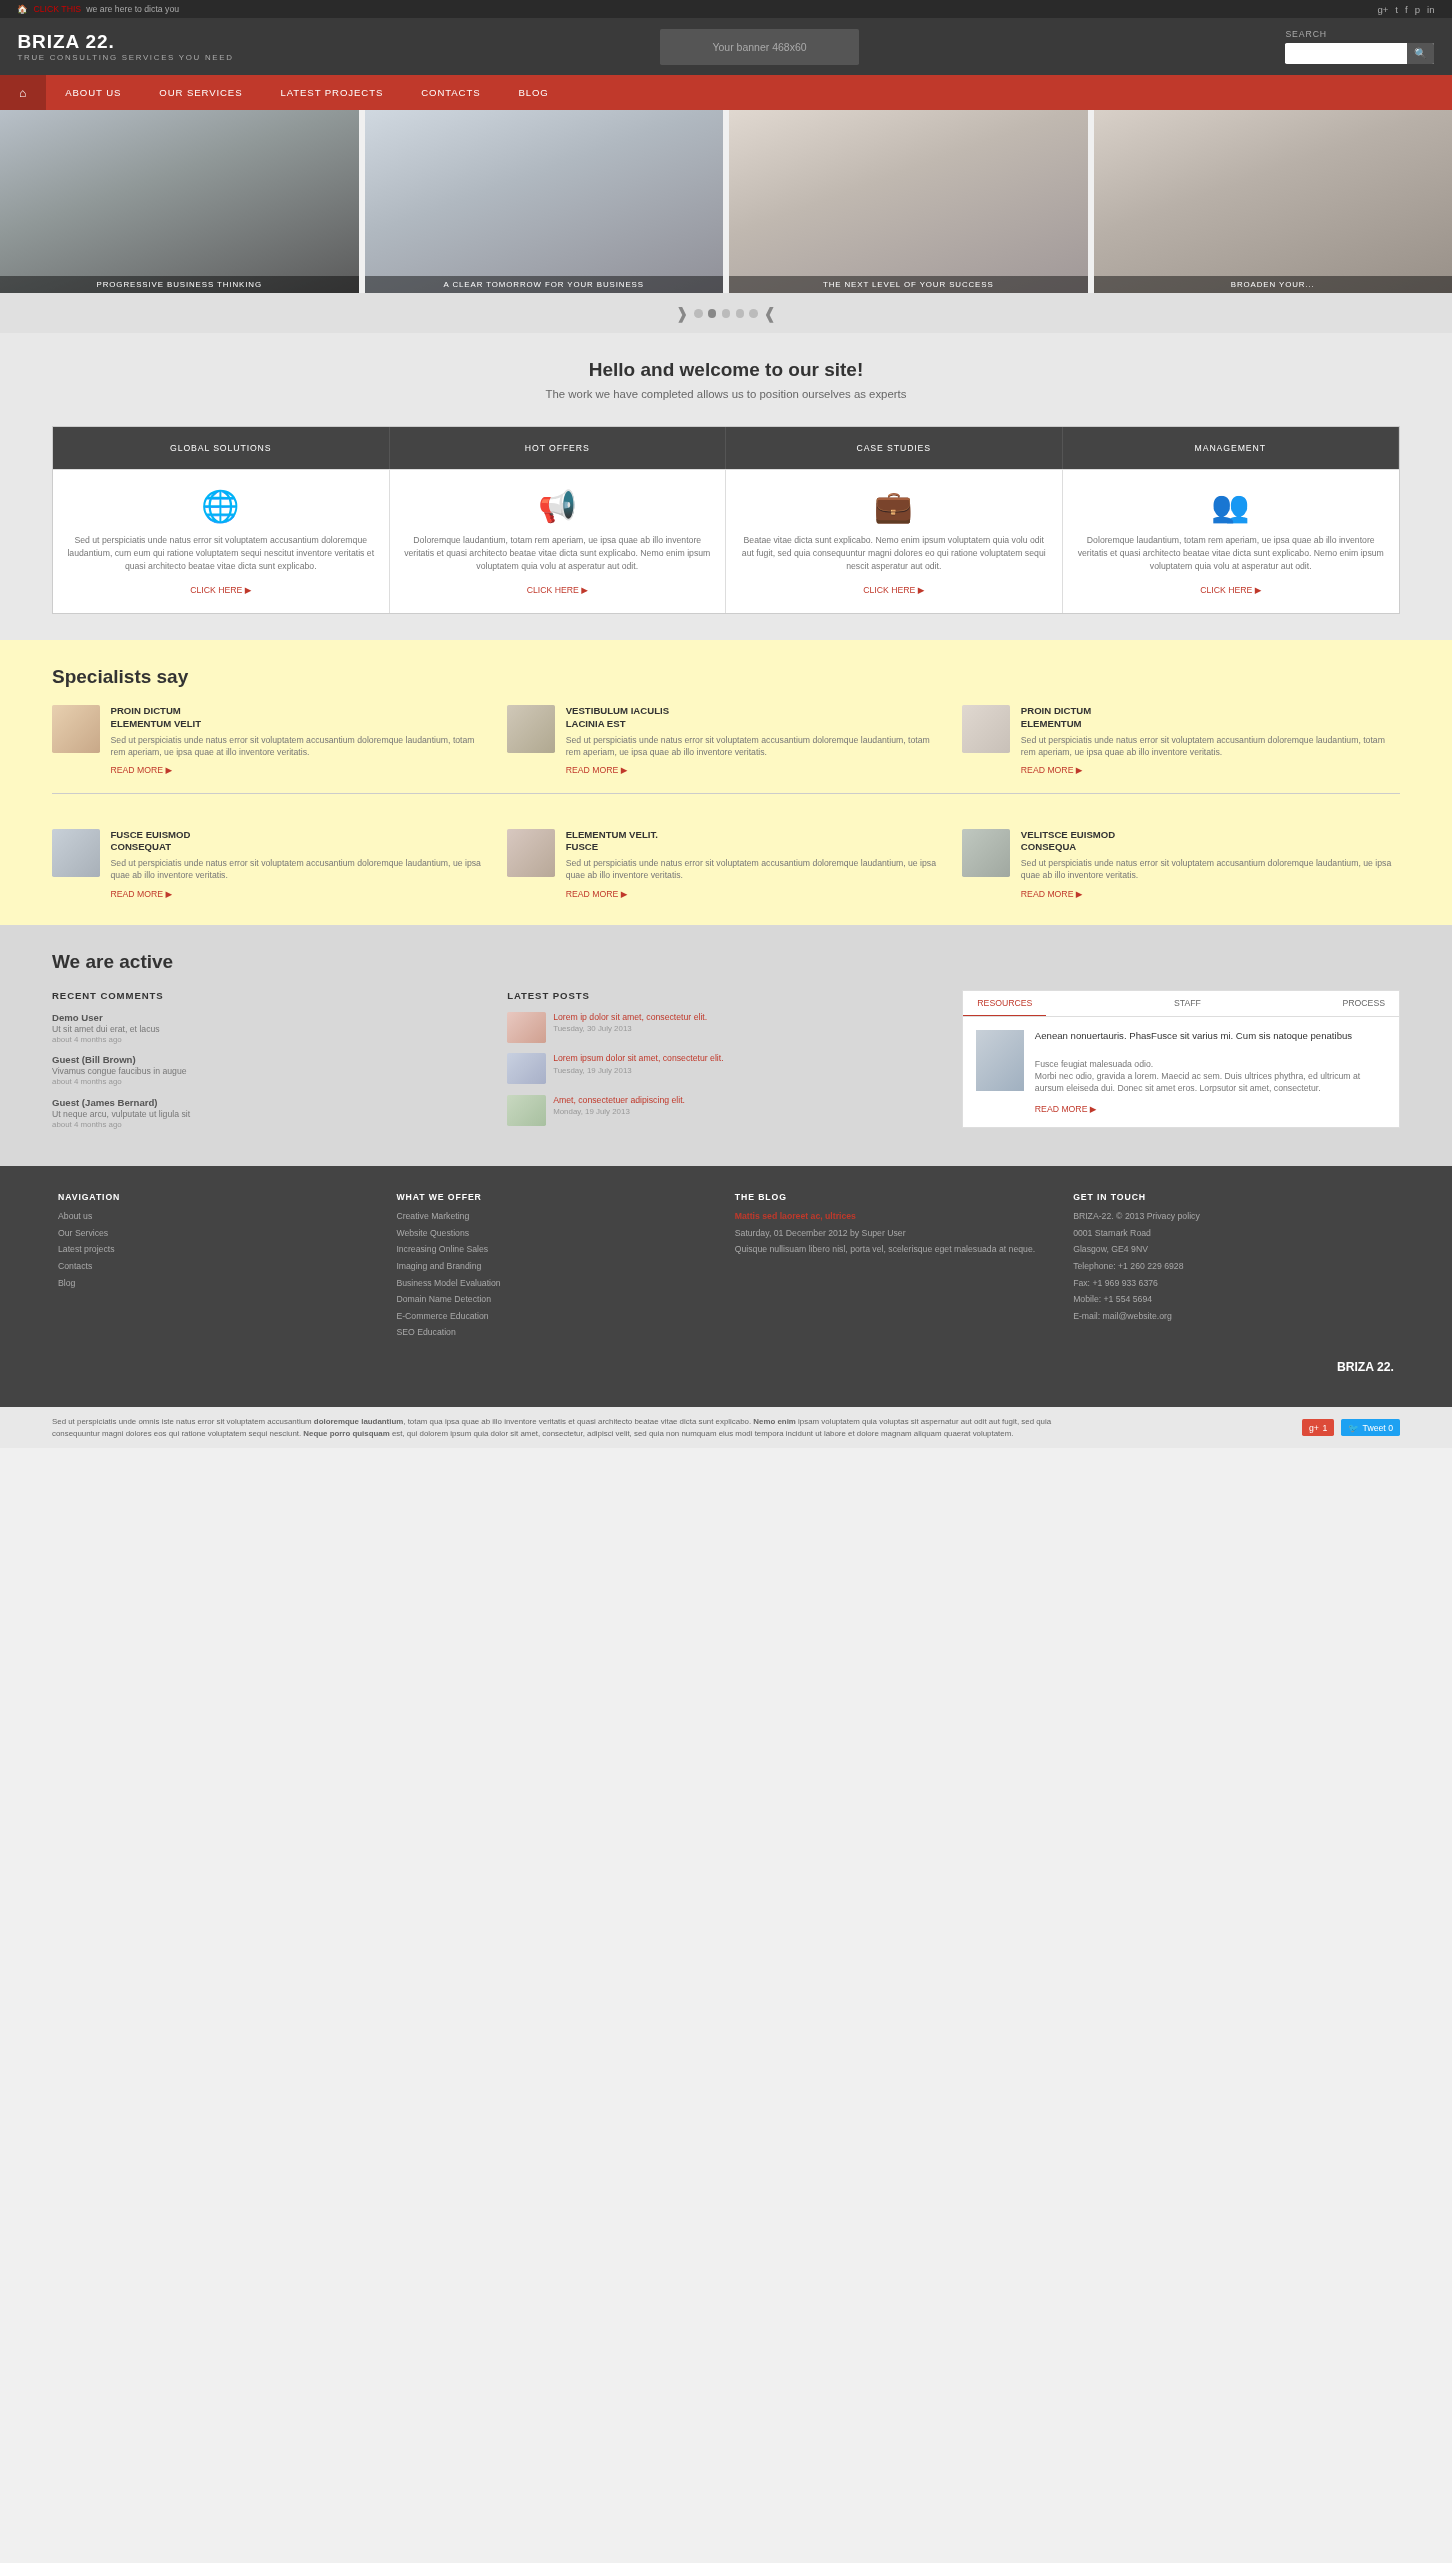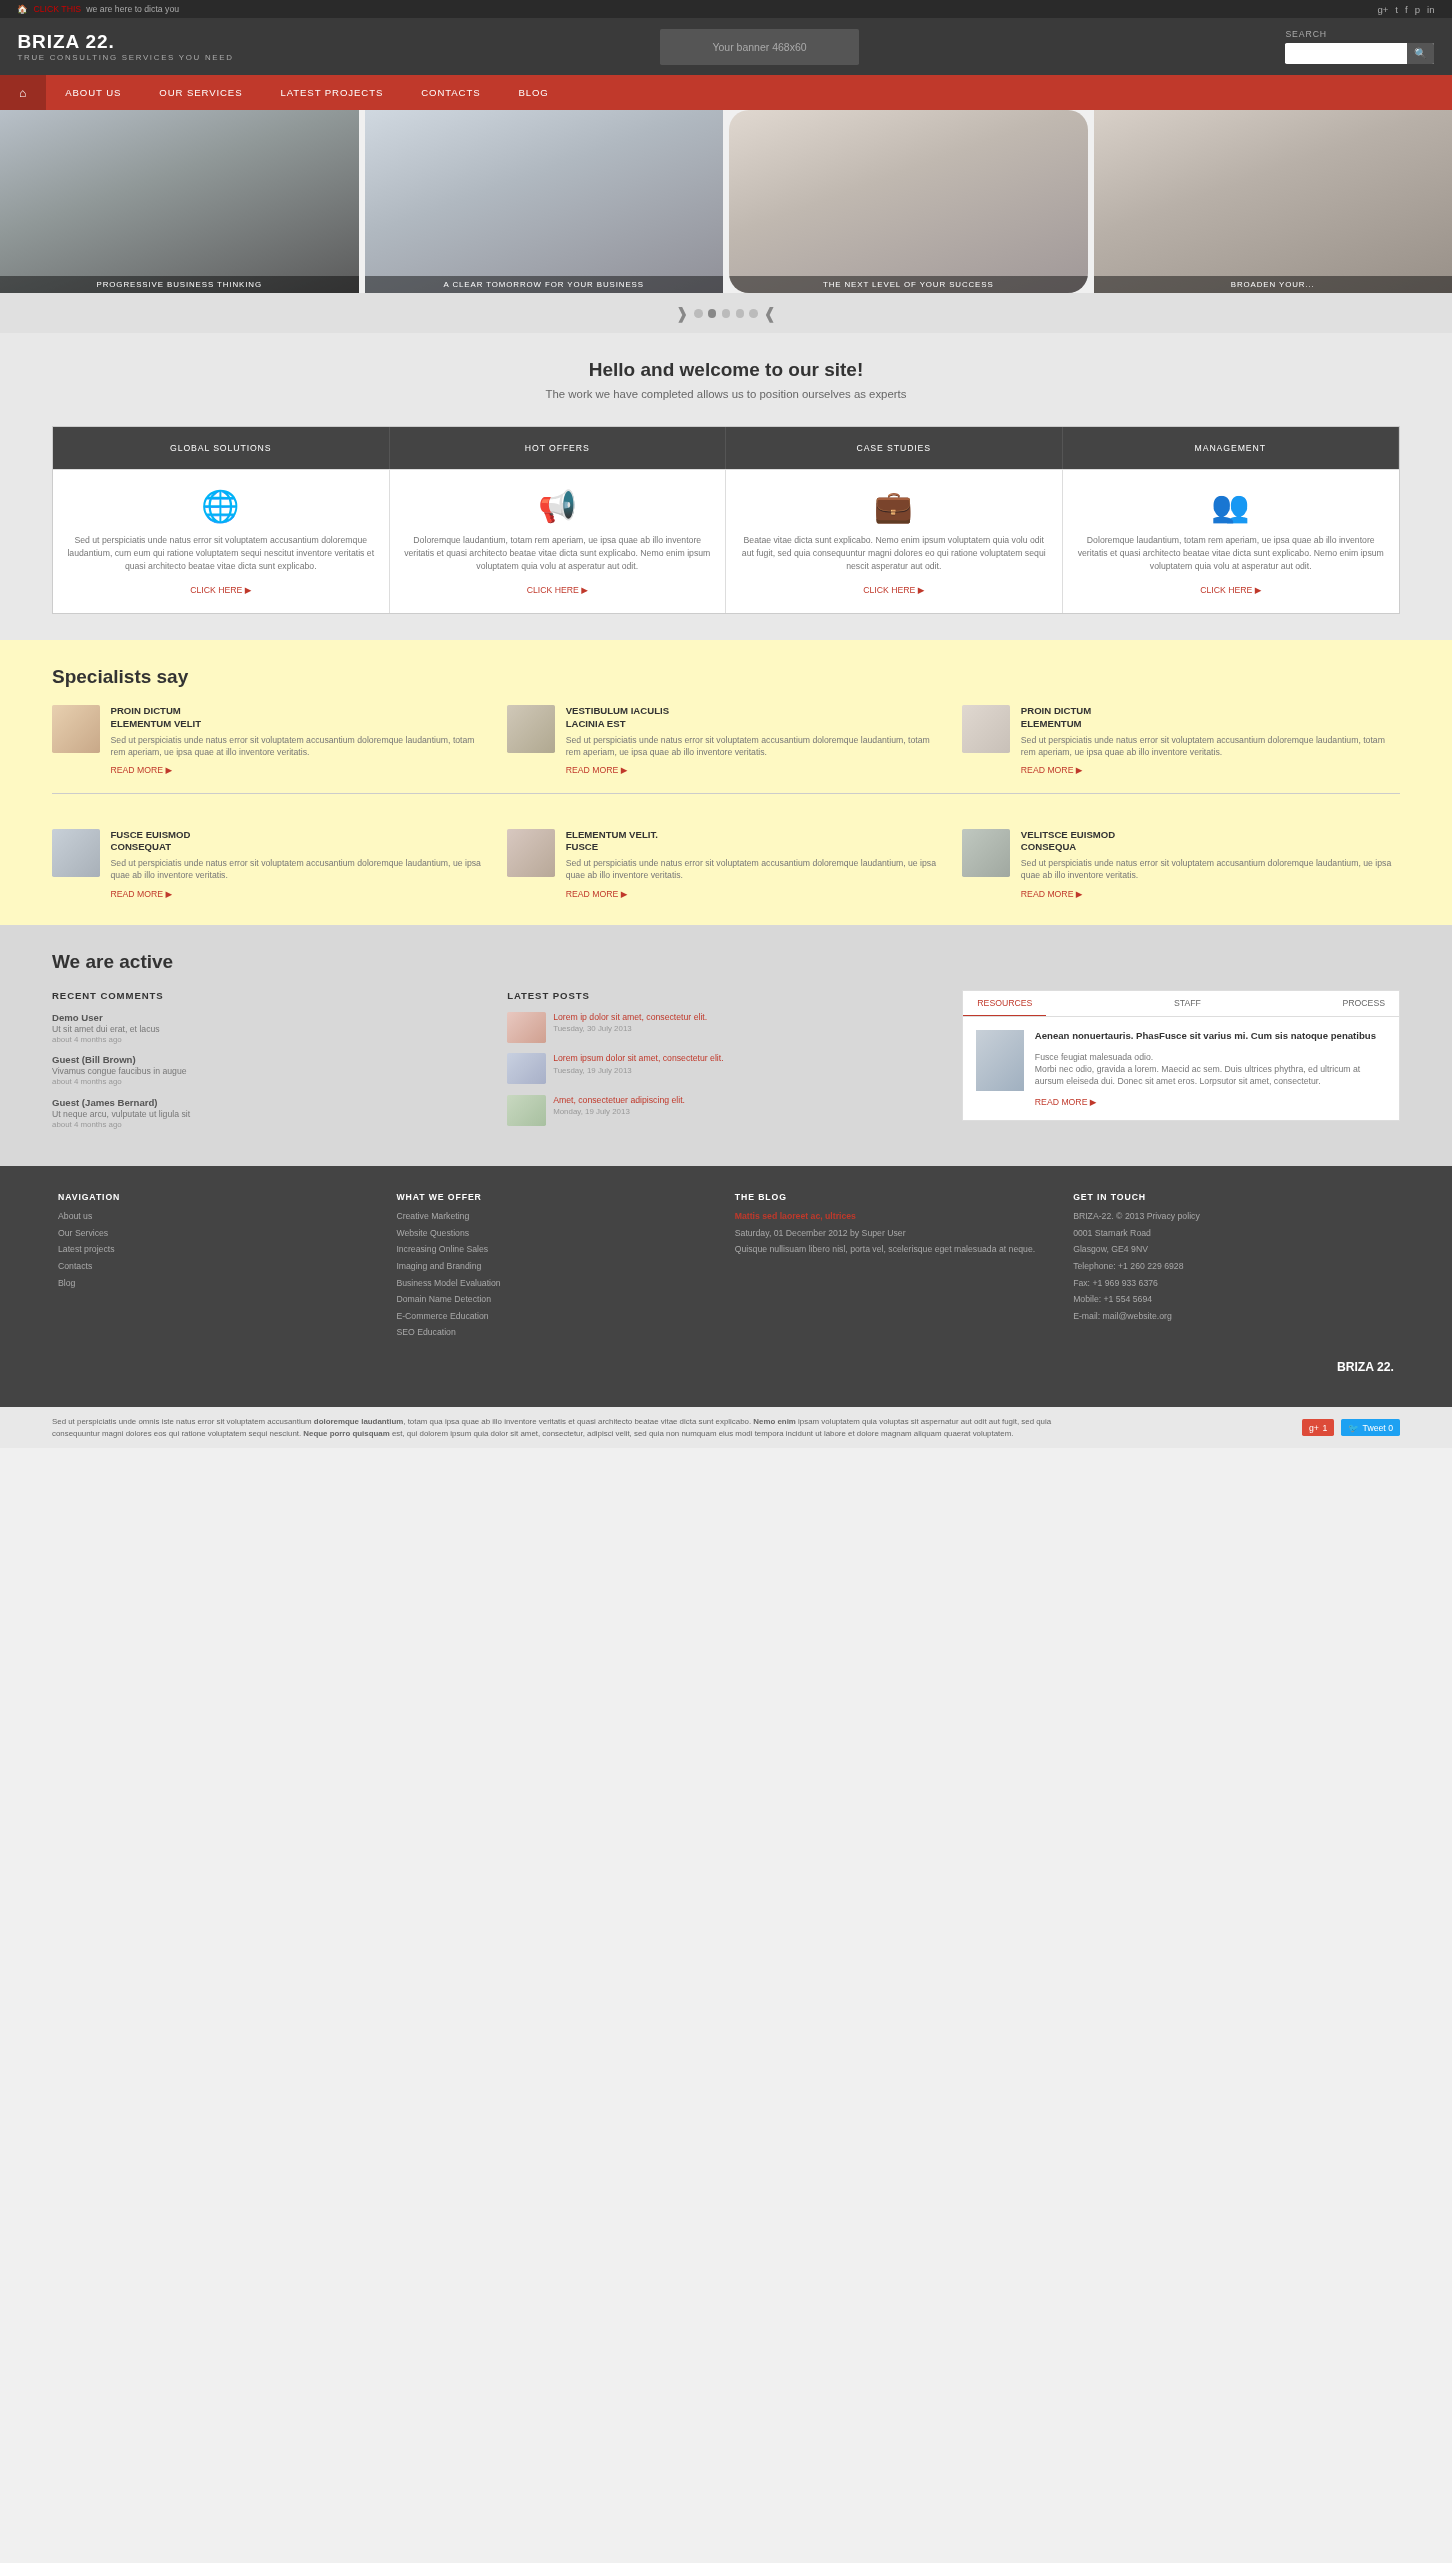--- a/index.html
+++ b/index.html
@@ -80,21 +80,21 @@
     .post-info a { font-size: 8.7px; color: #c0392b; display: block; margin-bottom: 2.6px; }
     .post-date { font-size: 7.9px; color: #999; }
 
     
     .resources-box { background: #fff; border: 0.9px solid #ddd; padding: 0; }
     .res-tabs { display: flex; border-bottom: 0.9px solid #ddd; justify-content: space-between; }
     .res-tab { padding: 7px 14px; font-size: 8.7px; text-transform: uppercase; cursor: pointer; color: #666; }
     .res-tab.active { background: #fff; color: #c0392b; border-bottom: 1.7px solid #c0392b; }
     .res-content { padding: 13px; display: flex; gap: 10.5px; }
     .res-avatar { width: 48px; height: 61px; background: #ccc; flex-shrink: 0; }
-    .res-text h4 { font-size: 9.6px; font-weight: bold; color: #333; margin-bottom: 10px; }
+    .res-text h4 { font-size: 9.6px; font-weight: normal; color: #333; margin-bottom: 17px; }
     .res-text p { font-size: 8.7px; color: #777; line-height: 1.4; margin-bottom: 7px; }
     .res-read-more { font-size: 8.7px; color: #c0392b; text-transform: uppercase; cursor: pointer; display: inline-flex; align-items: center; gap: 3.5px; }
 
     
     footer { background: #444; color: #aaa; padding: 26px 58px; }
     .footer-grid { display: grid; grid-template-columns: repeat(4, 1fr); gap: 17.5px; margin-bottom: 17.5px; }
     .footer-col h4 { font-size: 8.7px; font-weight: bold; color: #fff; text-transform: uppercase; letter-spacing: 0.9px; margin-bottom: 8.7px; }
     .footer-col a, .footer-col p { display: block; font-size: 8.7px; color: #aaa; text-decoration: none; margin-bottom: 3.5px; line-height: 1.5; }
     .footer-logo { color: #fff; font-size: 12.2px; font-weight: bold; text-align: right; margin-bottom: 7px; }
 
@@ -163,21 +163,21 @@
 
 <div class="hero" style="height:183px;gap:6px;">
   <div class="hero-panel" style="position:relative;flex:1;overflow:hidden;">
     <div style="width:100%;height:100%;background:linear-gradient(160deg,#b8c0c8 0%,#909898 40%,#5a5a5a 100%);"></div>
     <div class="hero-caption">PROGRESSIVE BUSINESS THINKING</div>
   </div>
   <div class="hero-panel" style="position:relative;flex:1;overflow:hidden;">
     <div style="width:100%;height:100%;background:linear-gradient(160deg,#d0d8e0 0%,#b0b8c0 40%,#909098 100%);"></div>
     <div class="hero-caption">A CLEAR TOMORROW FOR YOUR BUSINESS</div>
   </div>
-  <div class="hero-panel" style="position:relative;flex:1;overflow:hidden;border-radius:20px;">
+  <div class="hero-panel" style="position:relative;flex:1;overflow:hidden;">
     <div style="width:100%;height:100%;background:linear-gradient(160deg,#e0d8d0 0%,#c0b8b0 40%,#a09898 100%);"></div>
     <div class="hero-caption">THE NEXT LEVEL OF YOUR SUCCESS</div>
   </div>
   <div class="hero-panel" style="position:relative;flex:1;overflow:hidden;">
     <div style="width:100%;height:100%;background:linear-gradient(160deg,#d8d0c8 0%,#b8b0a8 40%,#989088 100%);"></div>
     <div class="hero-caption">BROADEN YOUR...</div>
   </div>
 </div>
 
 <div class="slider-controls">

